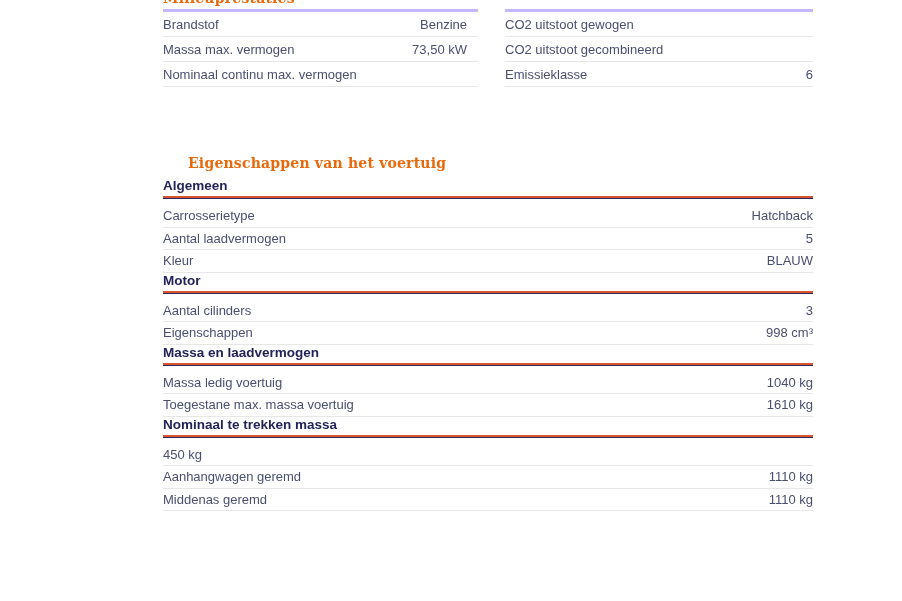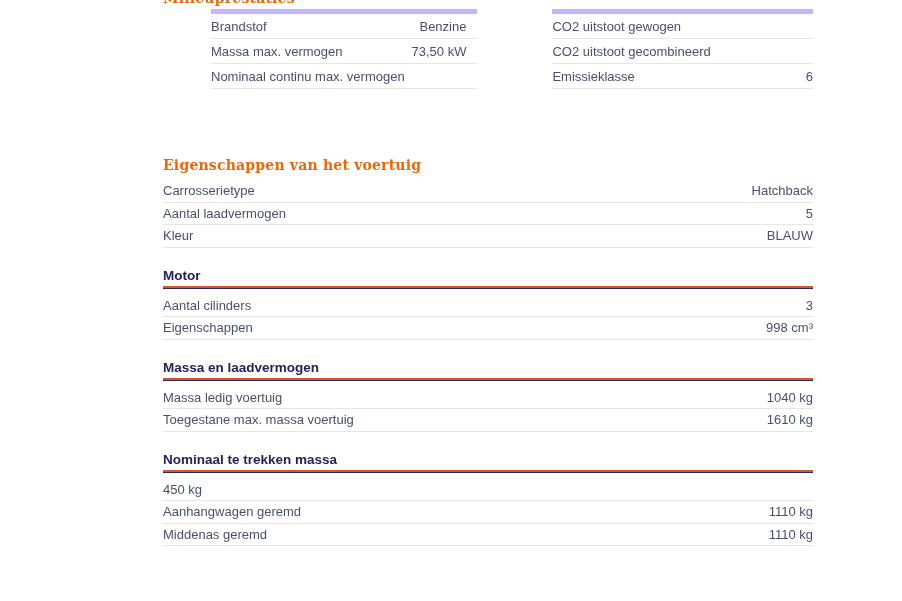--- a/index.html
+++ b/index.html
@@ -20,43 +20,42 @@
     font-weight: bold;
     font-size: 14px;
     line-height: 17px;
     color: #e8690b;
     letter-spacing: 0.2px;
   }
   
   .clipped-top { margin-top: -10px; margin-bottom: 2px; }
 
   .two-col { display: flex; gap: 27px; }
-  .two-col .table { border-top: 5px solid #c4b5fd; margin-left: 48px; }
+  .two-col .table { border-top: 3px solid #c4b5fd; }
   .two-col .table.left  { width: 315px; }
   .two-col .table.right { width: 308px; }
   .two-col .table.left .value { padding-right: 11px; }
   .two-col .row { height: 25px; }
 
   .row {
     display: flex;
     justify-content: space-between;
     align-items: center;
     height: 22.5px;
     border-bottom: 1px solid #e7e7e7;
     font-size: 13px;
     color: #4a4f70;
   }
   .row .label { white-space: nowrap; }
   .row .value { white-space: nowrap; text-align: center; }
 
   .vehicle-section { margin-top: 68px; }
-  .vehicle-section .orange-title { margin-bottom: 6px; }
+  .vehicle-section .orange-title { margin-bottom: 6px; margin-left: 25px; }
 
   .group-heading {
-    margin-top: 20px;
     font-size: 13.5px;
     font-weight: bold;
     line-height: 15px;
     color: #23235a;
     padding-bottom: 3px;
     border-bottom: 2px solid #d9542c;
     box-shadow: 0 1px 0 #2a2a5f;
   }
   .group-heading:first-child { margin-top: 0; }
   .group-heading + .table { margin-top: 7px; }
@@ -96,20 +95,21 @@
             <span class="label">Emissieklasse</span>
             <span class="value">6</span>
           </div>
         </div>
     </div>
   </section>
 
   <section class="vehicle-section">
     <h2 class="orange-title">Eigenschappen van het voertuig</h2>
     <div>
+        <h3 class="group-heading">Algemeen</h3>
         <div class="table full">
           <div class="row">
             <span class="label">Carrosserietype</span>
             <span class="value">Hatchback</span>
           </div>
           <div class="row">
             <span class="label">Aantal laadvermogen</span>
             <span class="value">5</span>
           </div>
           <div class="row">

